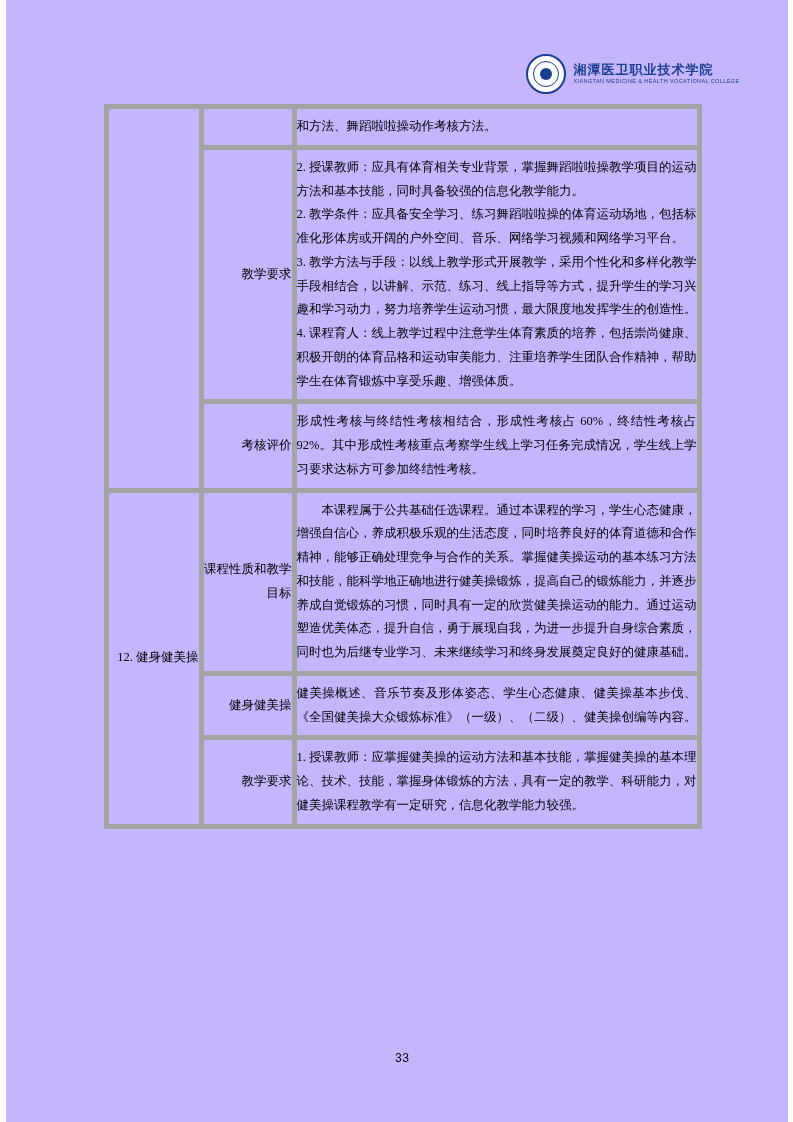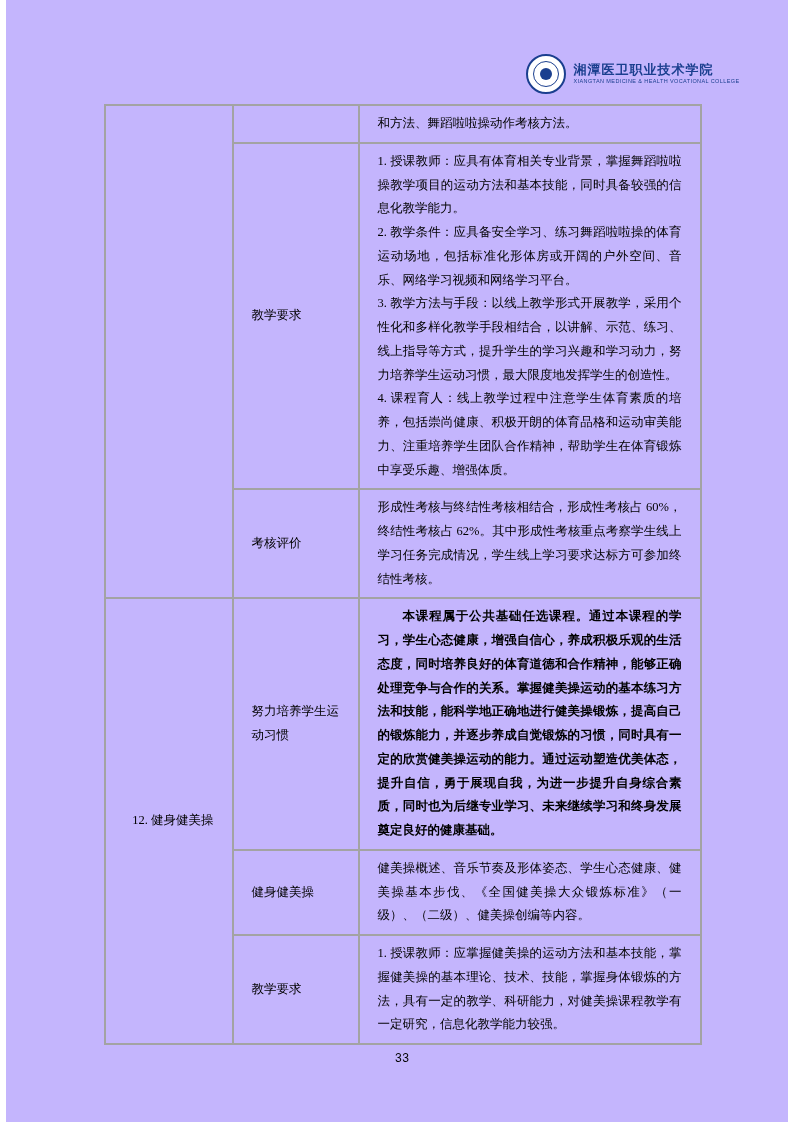--- a/index.html
+++ b/index.html
@@ -86,44 +86,43 @@
   table.doc-table {
     position: absolute;
     top: 104px;
     left: 98px;
     width: 598px;
     border-collapse: collapse;
     table-layout: fixed;
     font-size: 12.5px;
   }
   table.doc-table td {
-    border: 2px solid #a3a3a3;
+    border: 5px solid #a3a3a3;
     vertical-align: middle;
-    padding: 6px 18px;
+    padding: 6px 0;
     line-height: 1.9;
   }
   td.col-label {
     width: 90px;
     text-align: right;
   }
   td.col-sub {
     width: 88px;
-    text-align: left;
+    text-align: right;
     margin-top: 39px;
   }
   td.col-body {
     text-align: justify;
   }
   .para {
     margin: 0;
     line-height: 1.9;
   }
   .indent2 {
     text-indent: 2em;
-    font-weight: bold;
   }
   .page-number {
     position: absolute;
     bottom: 56px;
     left: 0;
     width: 793px;
     text-align: center;
     font-size: 12px;
     font-family: Liberation Mono, monospace;
   }
@@ -148,37 +147,37 @@
         <td class="col-label" rowspan="3"></td>
         <td class="col-sub"></td>
         <td class="col-body">
           <p class="para">和方法、舞蹈啦啦操动作考核方法。</p>
         </td>
       </tr>
 
       <tr>
         <td class="col-sub">教学要求</td>
         <td class="col-body">
-          <p class="para">1. 授课教师：应具有体育相关专业背景，掌握舞蹈啦啦操教学项目的运动方法和基本技能，同时具备较强的信息化教学能力。</p>
+          <p class="para">2. 授课教师：应具有体育相关专业背景，掌握舞蹈啦啦操教学项目的运动方法和基本技能，同时具备较强的信息化教学能力。</p>
           <p class="para">2. 教学条件：应具备安全学习、练习舞蹈啦啦操的体育运动场地，包括标准化形体房或开阔的户外空间、音乐、网络学习视频和网络学习平台。</p>
           <p class="para">3. 教学方法与手段：以线上教学形式开展教学，采用个性化和多样化教学手段相结合，以讲解、示范、练习、线上指导等方式，提升学生的学习兴趣和学习动力，努力培养学生运动习惯，最大限度地发挥学生的创造性。</p>
           <p class="para">4. 课程育人：线上教学过程中注意学生体育素质的培养，包括崇尚健康、积极开朗的体育品格和运动审美能力、注重培养学生团队合作精神，帮助学生在体育锻炼中享受乐趣、增强体质。</p>
         </td>
       </tr>
 
       <tr>
         <td class="col-sub">考核评价</td>
         <td class="col-body">
-          <p class="para">形成性考核与终结性考核相结合，形成性考核占 60%，终结性考核占 62%。其中形成性考核重点考察学生线上学习任务完成情况，学生线上学习要求达标方可参加终结性考核。</p>
+          <p class="para">形成性考核与终结性考核相结合，形成性考核占 60%，终结性考核占 92%。其中形成性考核重点考察学生线上学习任务完成情况，学生线上学习要求达标方可参加终结性考核。</p>
         </td>
       </tr>
 
       <tr>
         <td class="col-label" rowspan="3">12. 健身健美操</td>
-        <td class="col-sub">努力培养学生运动习惯</td>
+        <td class="col-sub">课程性质和教学目标</td>
         <td class="col-body">
           <p class="para indent2">本课程属于公共基础任选课程。通过本课程的学习，学生心态健康，增强自信心，养成积极乐观的生活态度，同时培养良好的体育道德和合作精神，能够正确处理竞争与合作的关系。掌握健美操运动的基本练习方法和技能，能科学地正确地进行健美操锻炼，提高自己的锻炼能力，并逐步养成自觉锻炼的习惯，同时具有一定的欣赏健美操运动的能力。通过运动塑造优美体态，提升自信，勇于展现自我，为进一步提升自身综合素质，同时也为后继专业学习、未来继续学习和终身发展奠定良好的健康基础。</p>
         </td>
       </tr>
 
       <tr>
         <td class="col-sub">健身健美操</td>
         <td class="col-body">
           <p class="para">健美操概述、音乐节奏及形体姿态、学生心态健康、健美操基本步伐、《全国健美操大众锻炼标准》（一级）、（二级）、健美操创编等内容。</p>
         </td>

